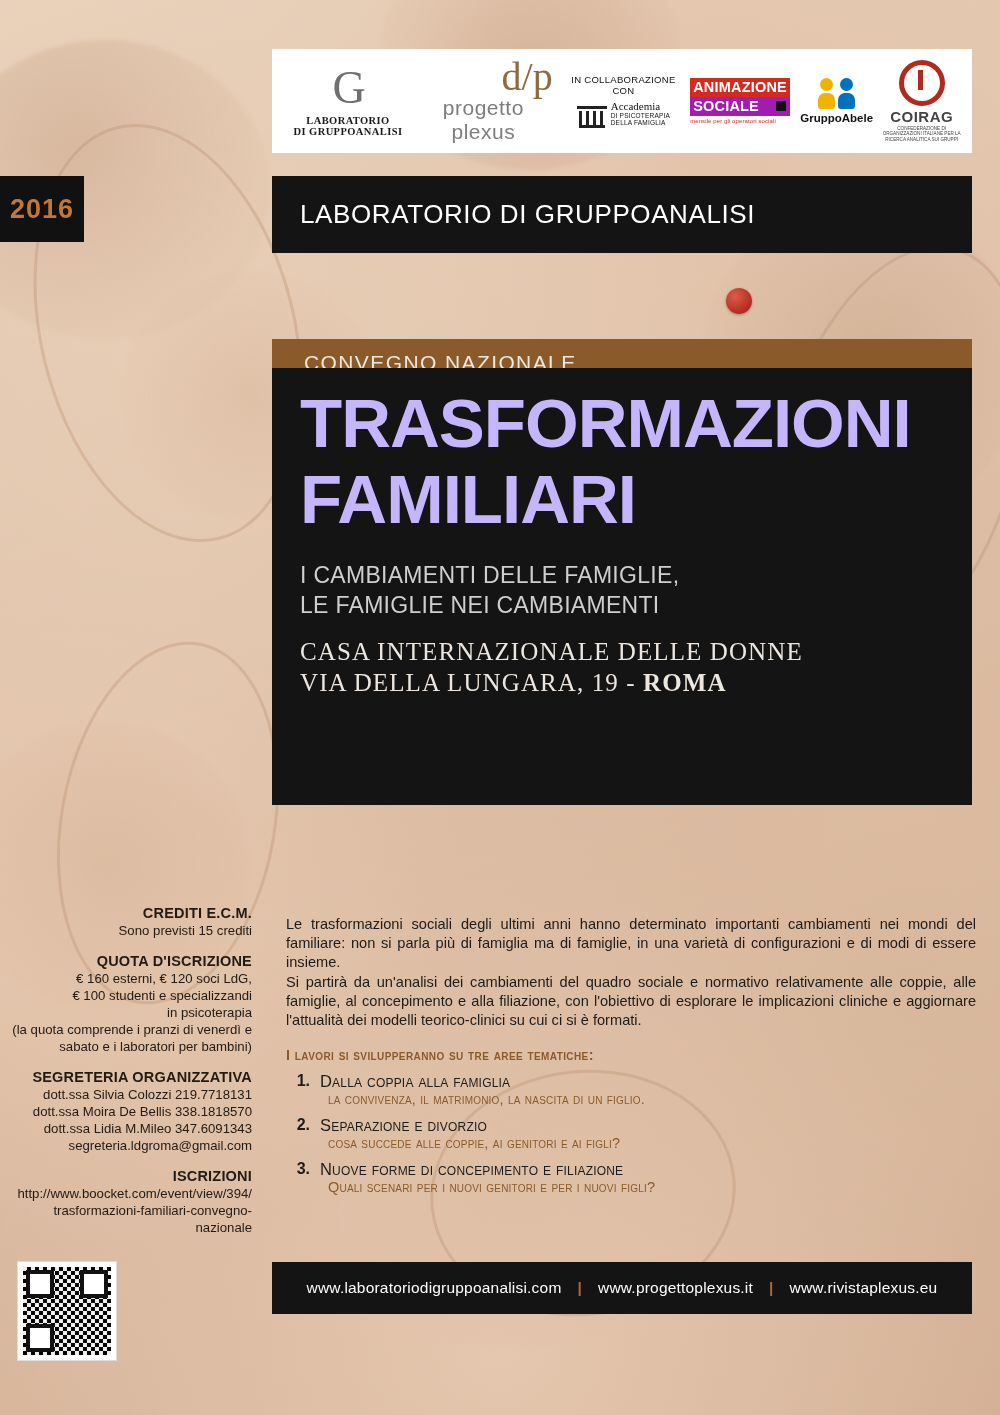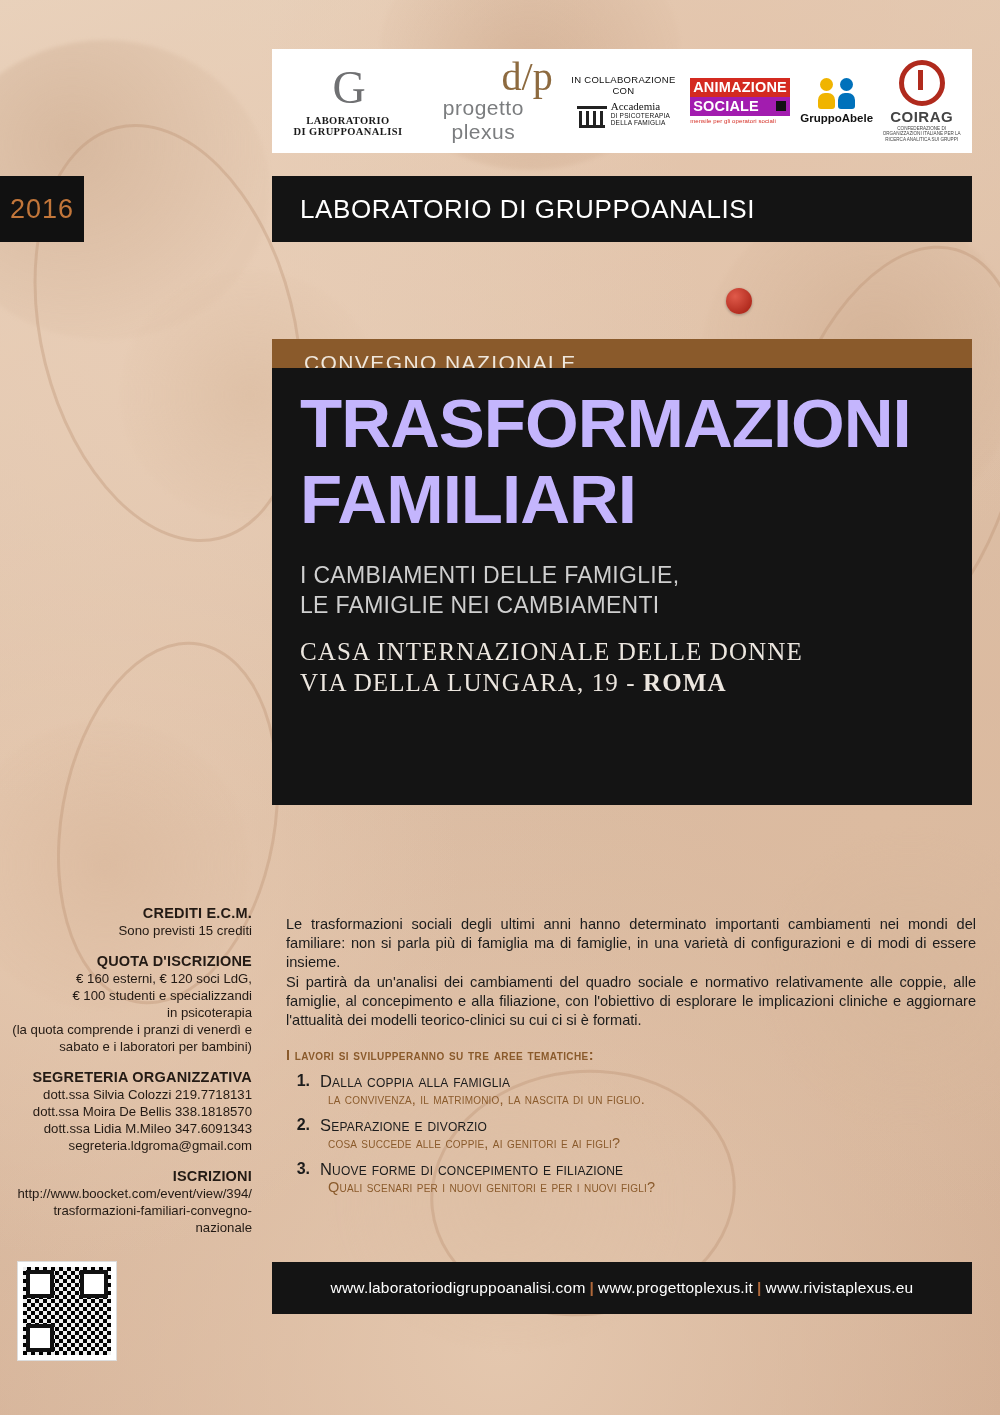--- a/index.html
+++ b/index.html
@@ -165,28 +165,28 @@
   
   .year-badge {
     position: absolute;
     left: 0; top: 176px;
     width: 84px; height: 66px;
     background: #111;
     color: #c2763a;
     font-size: 27px;
     letter-spacing: 1px;
     display: flex; align-items: center; justify-content: center;
-    font-weight: 400;
+    font-weight: 700;
   }
 
   
   .header-band {
     position: absolute;
     left: 272px; top: 176px;
-    width: 700px; height: 66px;
+    width: 700px; height: 77px;
     background: #141414;
     color: #fff;
     display: flex;
     align-items: center;
     padding-left: 28px;
     box-sizing: border-box;
     font-size: 26px;
     letter-spacing: .6px;
   }
 
@@ -338,21 +338,21 @@
   
   .footer {
     position: absolute;
     left: 272px; top: 1262px;
     width: 700px; height: 52px;
     background: #141414;
     color: #fff;
     display: flex;
     align-items: center;
     justify-content: center;
-    gap: 4px;
+    gap: 16px;
     font-size: 15.5px;
     letter-spacing: .2px;
   }
   .footer .sep { color: #b0683a; font-weight: bold; }
 </style>
 </head>
 <body>
 
 <div class="poster">
 

